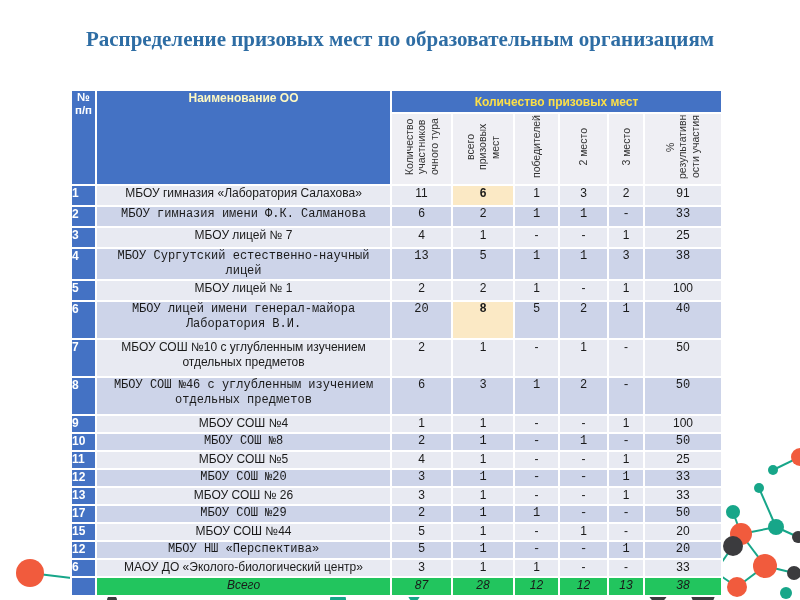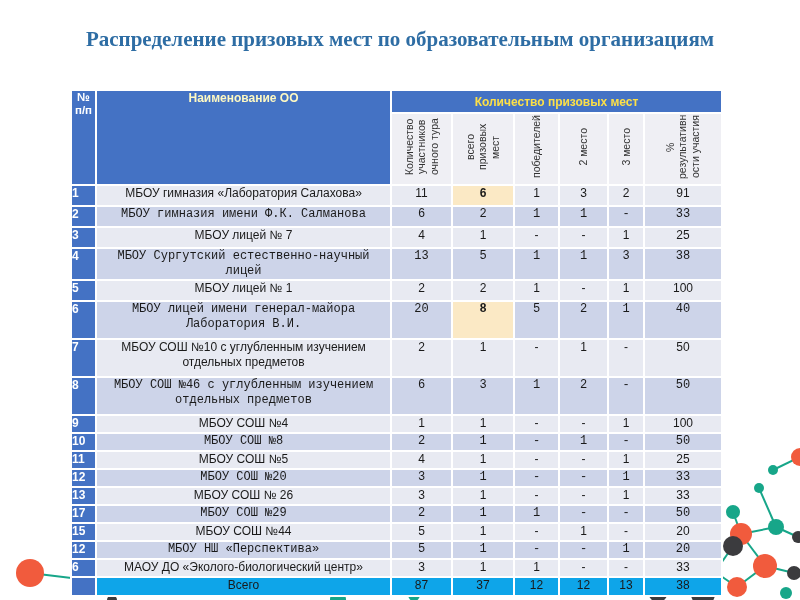--- a/index.html
+++ b/index.html
@@ -22,21 +22,21 @@
         font-weight:normal;}
   .rot{writing-mode:vertical-rl;transform:rotate(180deg);display:inline-block;
         max-height:66px;overflow-wrap:anywhere;line-height:1.18;font-size:10.5px;
         color:#333333;text-align:center;}
   tbody td{vertical-align:top;padding-top:2px;line-height:15px;font-size:12px;color:#1a1a1a;}
   td.num{background:#4472c4;color:#ffffff;font-weight:bold;text-align:left;padding-left:4px;}
   td.name{text-align:center;padding-left:6px;padding-right:3px;}
   td.val{text-align:center;}
   tr.odd  td.c{background:#e8eaf2;}
   tr.even td.c{background:#cdd4e9;font-family:Liberation Mono, monospace;}
-  tr.total td.c{background:#0ea5e9;}
+  tr.total td.c{background:#22c55e;font-style:italic;}
   td.hl{background:#fbe9c5 !important;font-weight:bold;}
   tr.r-md{height:21px;} tr.r-2l{height:38px;} tr.r-sm{height:18px;} tr.total{height:19px;}
 </style>
 </head>
 <body>
 
 <div class="slide">
 
   <svg class="deco" width="800" height="600" viewBox="0 0 800 600">
     <g stroke="#17A689" stroke-width="2" fill="none">
@@ -309,21 +309,21 @@
           <td class="val c">1</td>
           <td class="val c">1</td>
           <td class="val c">-</td>
           <td class="val c">-</td>
           <td class="val c">33</td>
         </tr>
         <tr class="total total">
           <td class="num"></td>
           <td class="name c">Всего</td>
           <td class="val c">87</td>
-          <td class="val c">37</td>
+          <td class="val c">28</td>
           <td class="val c">12</td>
           <td class="val c">12</td>
           <td class="val c">13</td>
           <td class="val c">38</td>
         </tr>
       </tbody>
   </table>
 
 </div>
 

